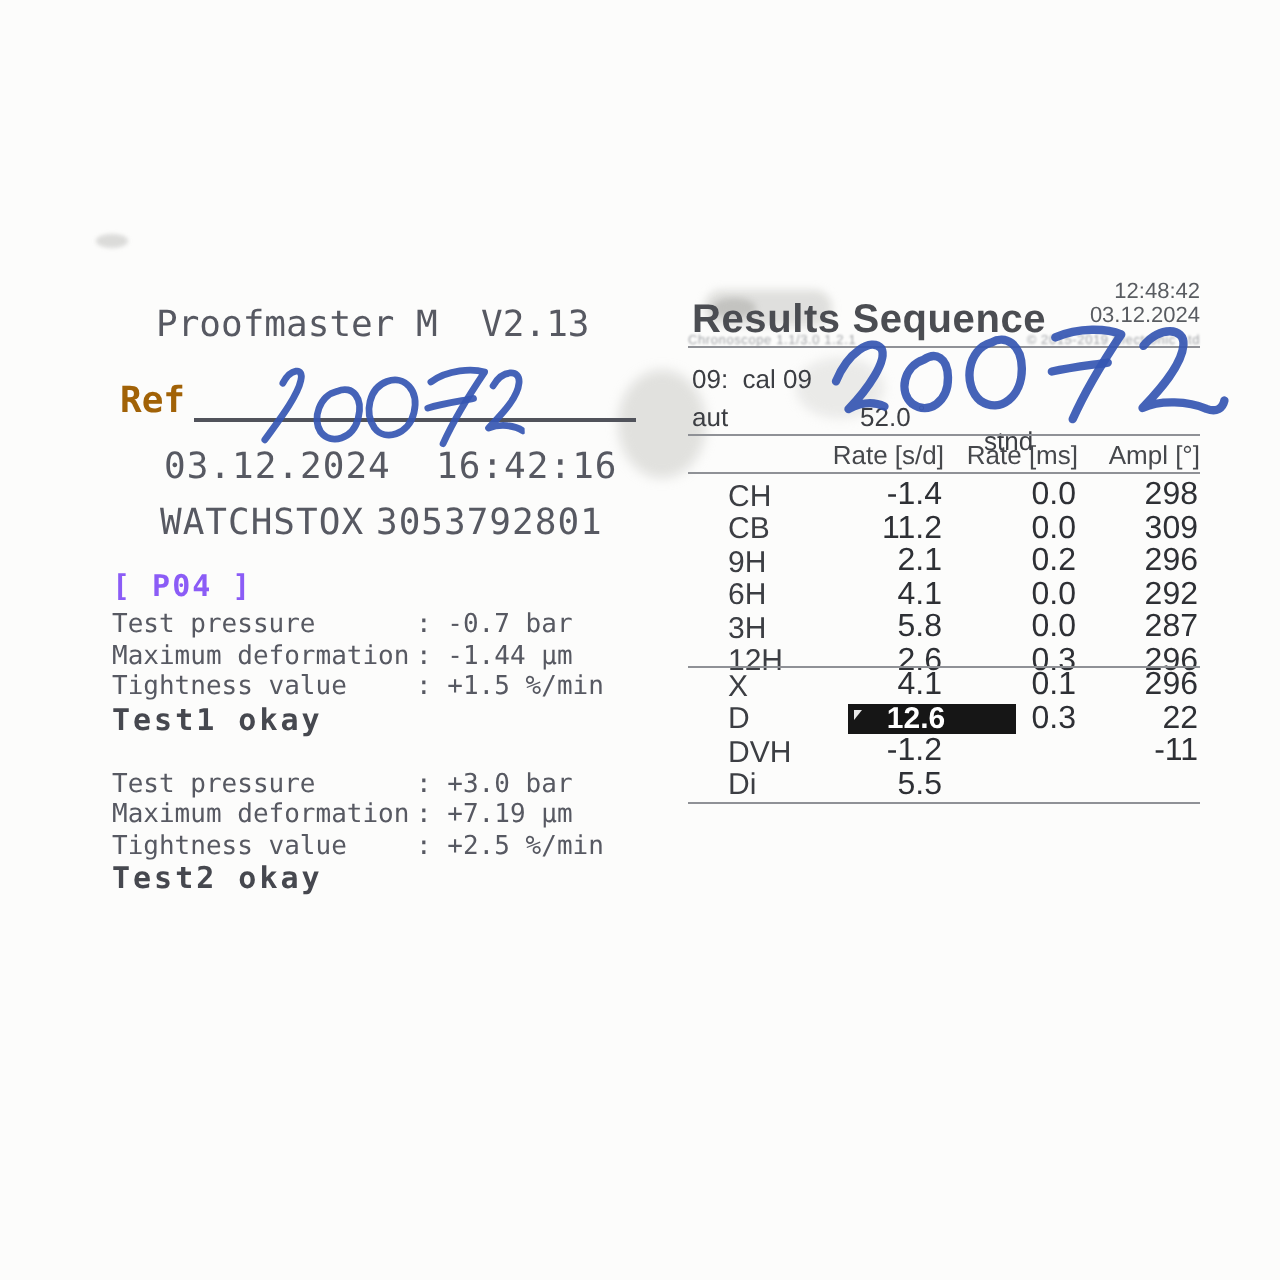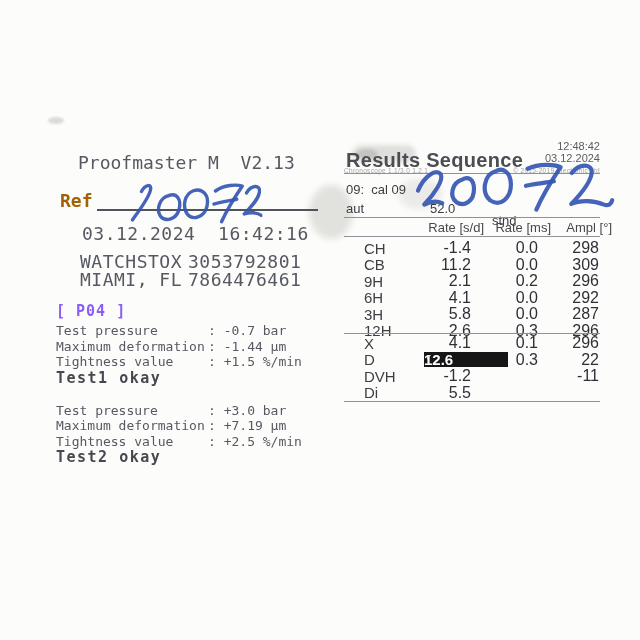--- a/index.html
+++ b/index.html
@@ -40,33 +40,33 @@
   .rr-title{position:absolute;top:9px;left:2px;font-size:20px;font-weight:600;letter-spacing:.3px;color:#4b4d52;}
   .rr-rule{position:absolute;left:0;width:256px;border-top:1px solid #8f9196;height:0;}
   .rr-watermark{position:absolute;top:27px;left:0;width:256px;display:flex;justify-content:space-between;
                 font-size:6.5px;color:#8a8d92;filter:blur(.5px);opacity:.8;letter-spacing:.3px;}
   .rr-prog{position:absolute;top:42px;left:2px;font-size:13px;white-space:pre;}
   .rr-mode{position:absolute;top:61px;left:2px;width:254px;font-size:13px;}
   .rr-angle{position:absolute;left:84px;top:0;}
   .rr-deg{font-size:9px;vertical-align:4px;color:#6f7277;}
   .rr-method{position:absolute;left:146px;top:12px;}
   .rr-grid{display:grid;grid-template-columns:64px 64px 67px 61px;}
-  .rr-head{position:absolute;top:80px;left:12px;width:256px;font-size:13px;color:#46484c;}
+  .rr-head{position:absolute;top:80px;left:0;width:256px;font-size:13px;color:#46484c;}
   .rr-head .c{text-align:right;}
   .rows{position:absolute;left:16px;width:256px;}
   .g1{top:99px;}
   .g2{top:194px;}
   .rr-row{display:grid;grid-template-columns:64px 64px 67px 61px;height:16.6px;align-items:center;}
   .rr-row .pos{font-size:15px;color:#3c3e43;text-align:left;padding-left:4px;}
   .rr-row .v{font-size:16px;color:#2e3035;text-align:right;}
   .v-rate{padding-right:17px;}
   .v-beat{padding-right:17px;}
   .v-ampl{padding-right:17px;}
   .hl{display:inline-block;position:relative;width:84px;margin-right:-28px;box-sizing:border-box;
-      background:#161616;color:#fff;font-weight:bold;text-align:left;padding-right:16px;
+      background:#161616;color:#fff;font-weight:bold;text-align:center;padding-right:16px;
       height:15px;line-height:15px;font-size:15px;z-index:1;}
   .hl::before{content:"";position:absolute;left:3px;top:3px;width:0;height:0;
       border-left:4px solid #e8e8e8;border-bottom:5px solid transparent;}
 
   
   .hw{position:absolute;pointer-events:none;}
   .hw path{fill:none;stroke:#3556b2;stroke-linecap:round;stroke-linejoin:round;opacity:.92;}
   .hw-left{left:112px;top:176px;transform:rotate(-2deg);}
   .hw-left path{stroke-width:3.4;}
   .hw-right{left:402px;top:157px;transform:rotate(-1deg);}
@@ -91,24 +91,20 @@
       <span class="rl-refline"></span>
     </div>
 
     <div class="rl-date pre">03.12.2024  16:42:16</div>
 
     <div class="rl-cust">
       <div class="rl-crow">
         <span class="rl-cname">WATCHSTOX</span>
         <span>3053792801</span>
       </div>
-      <div class="rl-crow">
-        <span class="rl-cname">MIAMI, FL</span>
-        <span>7864476461</span>
-      </div>
     </div>
 
     <div class="rl-prog">[ P04 ]</div>
 
     <div class="rl-block">
       <div class="rl-drow">
         <span class="rl-dlabel">Test pressure</span>
         <span>: -0.7 bar</span>
       </div>
       <div class="rl-drow">

